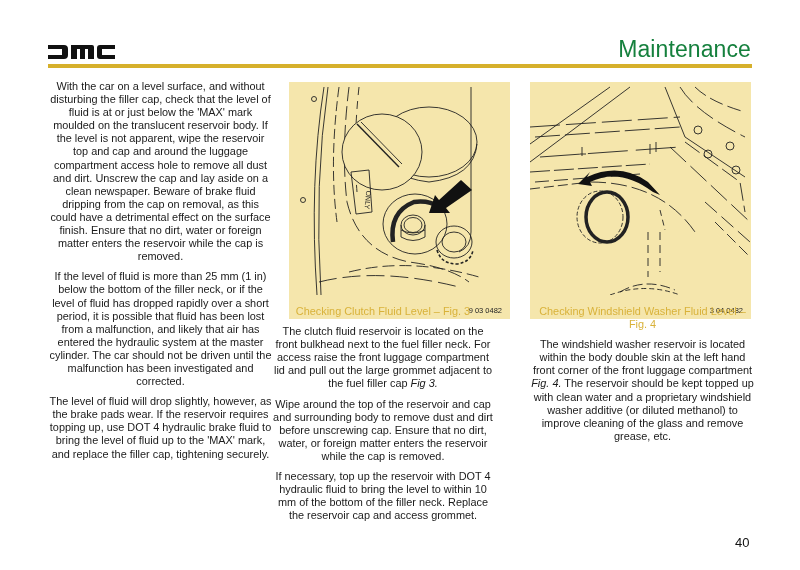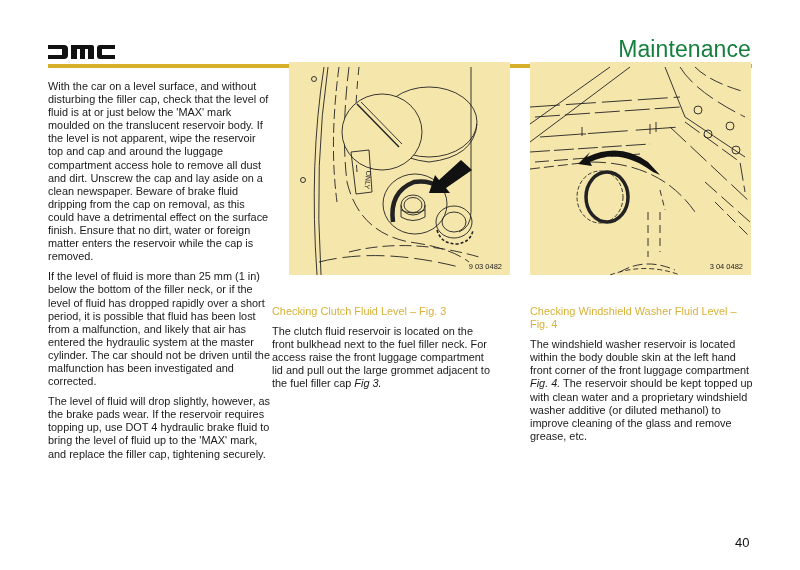--- a/index.html
+++ b/index.html
@@ -2,26 +2,26 @@
 <html><head>
 <meta charset="utf-8">
 <style>
   html, body { margin: 0; padding: 0; background: #ffffff; }
   body { width: 800px; height: 570px; position: relative; overflow: hidden;
          font-family: "Liberation Sans", sans-serif; color: #1a1a1a; }
   .logo { position: absolute; left: 48px; top: 45px; width: 67px; height: 14px; }
   .title { position: absolute; right: 49px; top: 36px; font-size: 23px; color: #15803d; letter-spacing: 0.1px; }
   .rule { position: absolute; left: 48px; top: 64px; width: 704px; height: 4px; background: #d6b02b; }
   .col { position: absolute; font-size: 10.9px; line-height: 13.1px; }
-  .col p { margin: 0 0 7px 0; }
+  .col p { margin: 0 0 7px 0; text-align: center; }
   .c1 { left: 48px; top: 80px; width: 225px; }
   .c2 { left: 272px; top: 305px; width: 222px; }
   .c3 { left: 530px; top: 305px; width: 225px; }
   .heading { color: #d9b23a; margin: 0; }
-  .fig { position: absolute; top: 62px; width: 221px; height: 213px; background: #f5e6ac; overflow: hidden; }
+  .fig { position: absolute; top: 82px; width: 221px; height: 237px; background: #f5e6ac; overflow: hidden; }
   .fig3 { left: 289px; }
   .fig4 { left: 530px; }
   .fig svg { position: absolute; left: 0; top: 0; }
   .figno { position: absolute; right: 8px; bottom: 4px; font-size: 7.5px; color: #222; }
   .pageno { position: absolute; left: 735px; top: 535px; font-size: 13px; color: #111; }
   .notice { margin-top: 12px; }
   i { font-style: italic; margin-top: 42px; }
 </style>
 </head>
 <body>
@@ -117,20 +117,22 @@
     <ellipse cx="77" cy="135" rx="21" ry="25" stroke-width="3.5"></ellipse>
 
     <path d="M60 100 Q90 85 123 110 L130 113 L118 100 Q90 80 57 95 L60 90 L48 102 L62 104 Z" fill="#111" stroke="none"></path>
   </svg>
   <div class="figno">3 04 0482</div>
 </div>
 
 <div class="col c2">
   <p class="heading">Checking Clutch Fluid Level – Fig. 3</p>
   <p><span>The clutch fluid reservoir is located on the front bulkhead next to the fuel filler neck. For access raise the front luggage compartment lid and pull out the large grommet adjacent to the fuel filler cap </span><i>Fig 3.</i></p>
+  <p>Wipe around the top of the reservoir and cap and surrounding body to remove dust and dirt before unscrewing cap. Ensure that no dirt, water, or foreign matter enters the reservoir while the cap is removed.</p>
+  <p>If necessary, top up the reservoir with DOT 4 hydraulic fluid to bring the level to within 10 mm of the bottom of the filler neck. Replace the reservoir cap and access grommet.</p>
 </div>
 
 <div class="col c3">
   <p class="heading">Checking Windshield Washer Fluid Level – Fig. 4</p>
   <p><span>The windshield washer reservoir is located within the body double skin at the left hand front corner of the front luggage compartment </span><i>Fig. 4.</i><span> The reservoir should be kept topped up with clean water and a proprietary windshield washer additive (or diluted methanol) to improve cleaning of the glass and remove grease, etc.</span></p>
 </div>
 
 <div class="pageno">40</div>
 
 </body></html>

